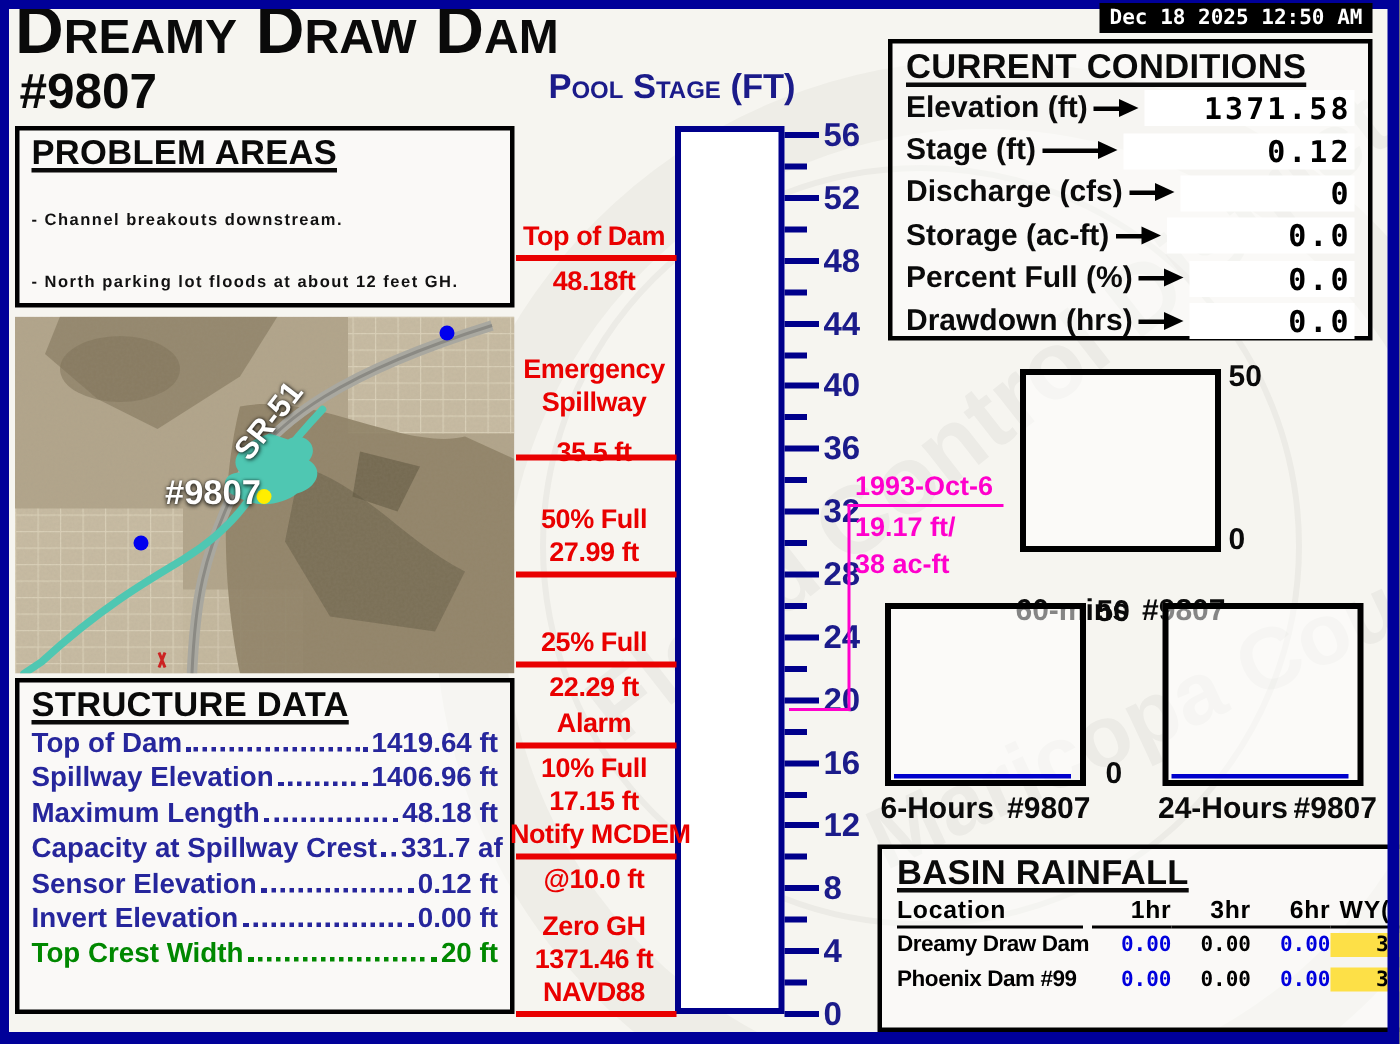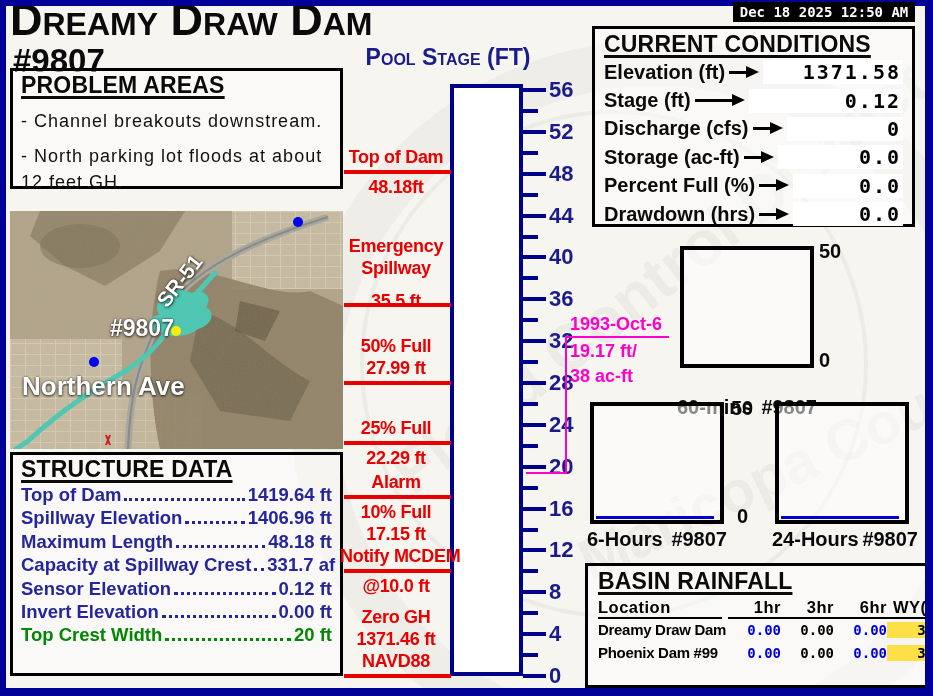--- a/index.html
+++ b/index.html
@@ -25,22 +25,22 @@
   #station{position:absolute;left:13px;top:42px;font-size:33px;font-weight:bold;color:#0a0a0a;z-index:2;}
   #pool-title{position:absolute;left:346px;top:44px;width:204px;text-align:center;font-size:23px;
               font-weight:bold;color:#1b1b8a;font-variant:small-caps;z-index:2;}
 
   
   .panel{position:absolute;border:3px solid #000;background:rgba(255,255,255,0.45);box-sizing:border-box;z-index:3;}
   .panel-title{text-align:left;font-weight:bold;font-size:23px;color:#0a0a0a;letter-spacing:0.2px;
                text-decoration:underline;text-decoration-thickness:3px;text-underline-offset:3px;}
 
   
-  #problem{left:10px;top:68px;width:333px;height:121px;padding:1px 8px;}
-  .pa-item{font-size:18px;font-weight:normal;letter-spacing:1px;color:#111;margin-top:9px;line-height:1.45;
+  #problem{left:10px;top:84px;width:333px;height:121px;padding:1px 8px;}
+  .pa-item{font-size:11px;font-weight:bold;letter-spacing:1px;color:#111;margin-top:25px;line-height:1.45;
            max-width:310px;}
 
   
   #map{position:absolute;left:10px;top:211px;width:333px;height:238px;z-index:3;overflow:hidden;}
   .map-label{position:absolute;color:#fff;font-weight:bold;text-shadow:0 1px 3px rgba(0,0,0,0.75),0 0 2px rgba(0,0,0,0.6);}
   #lbl-sr51{left:140px;top:58px;font-size:21px;transform:rotate(-52deg);}
   #lbl-station{left:100px;top:104px;font-size:23px;}
   #lbl-street{left:12px;top:160px;font-size:26px;}
 
   
@@ -153,21 +153,20 @@
       <path d="M118 238 C 120 190 125 160 148 112 C 170 68 225 35 318 6" stroke="#8b8a84" stroke-width="2" fill="none"></path>
       <path d="M205 62 C 190 78 182 88 176 96 L160 116 C 150 132 135 148 112 162 C 85 178 55 196 18 230 L6 238" stroke="#4fc7b2" stroke-width="5" fill="none" stroke-linecap="round"></path>
       <path d="M170 78 C 150 84 142 96 150 104 C 138 104 136 116 148 120 C 160 128 178 126 188 118 C 202 114 206 102 196 96 C 204 86 192 76 182 82 Z" fill="#4fc7b2"></path>
       <circle cx="288" cy="11" r="5" fill="#0000ee"></circle>
       <circle cx="84" cy="151" r="5" fill="#0000ee"></circle>
       <circle cx="166" cy="120" r="5" fill="#ffee00"></circle>
       <path d="M96 224 l4 10 M100 224 l-4 10" stroke="#cc2222" stroke-width="2"></path>
     </svg>
     <div class="map-label" id="lbl-sr51">SR-51</div>
     <div class="map-label" id="lbl-station">#9807</div>
-    <div class="map-label" id="lbl-street">Northern Ave</div>
   </div>
 
   <section class="panel" id="structure">
     <div class="panel-title">STRUCTURE DATA</div>
     <div id="structure-rows">
         <div class="sd-row" style="color: rgb(38, 38, 156);">
           <span class="sd-label">Top of Dam</span>
           <span class="sd-dots"></span>
           <span class="sd-value">1419.64 ft</span>
         </div>

